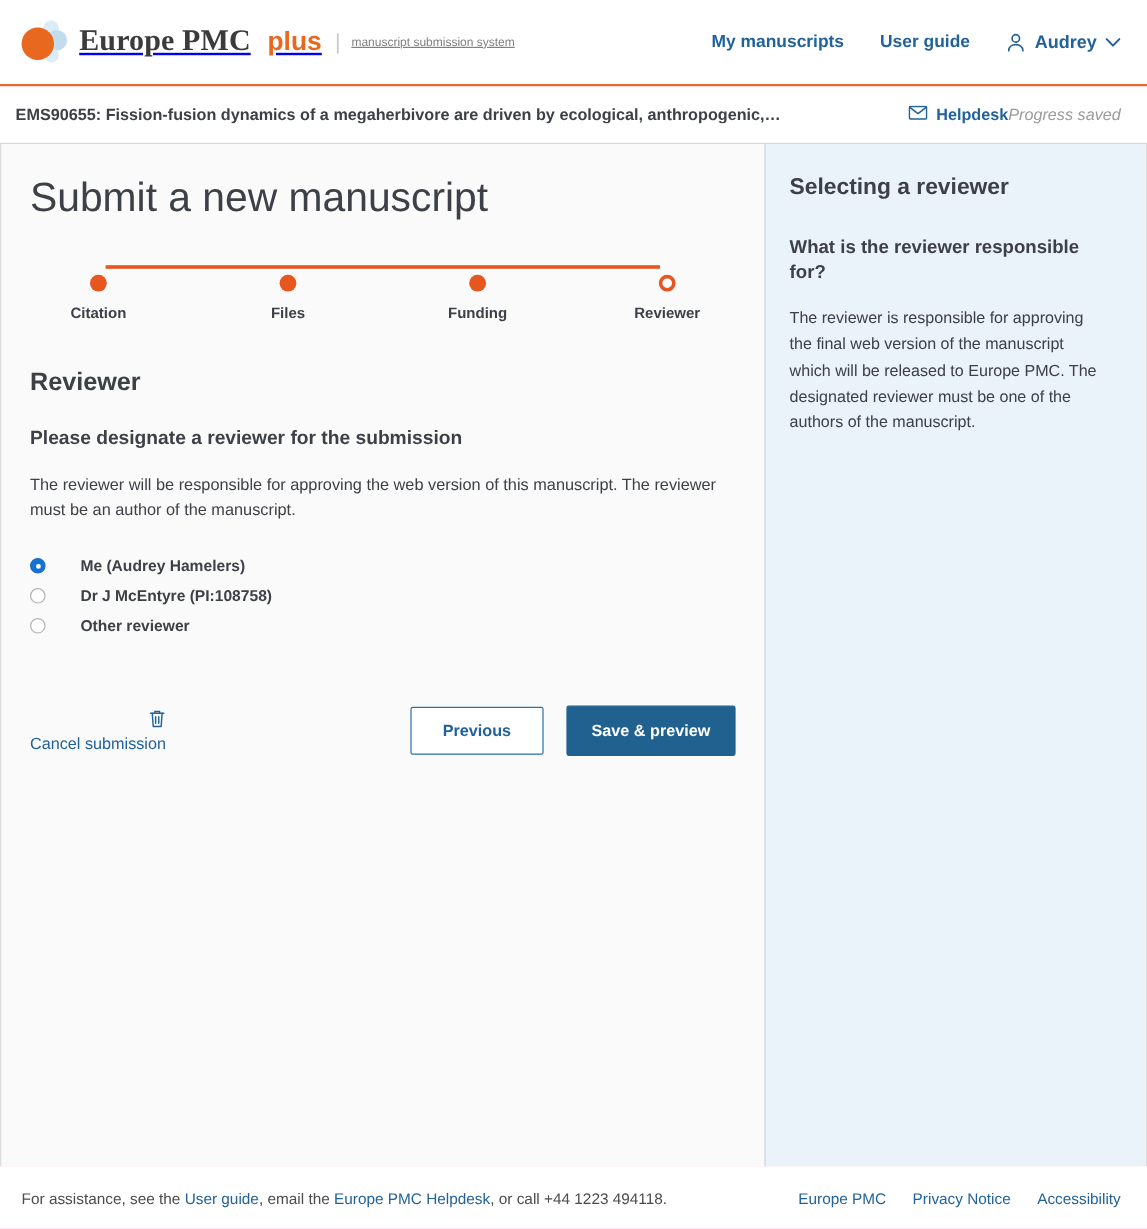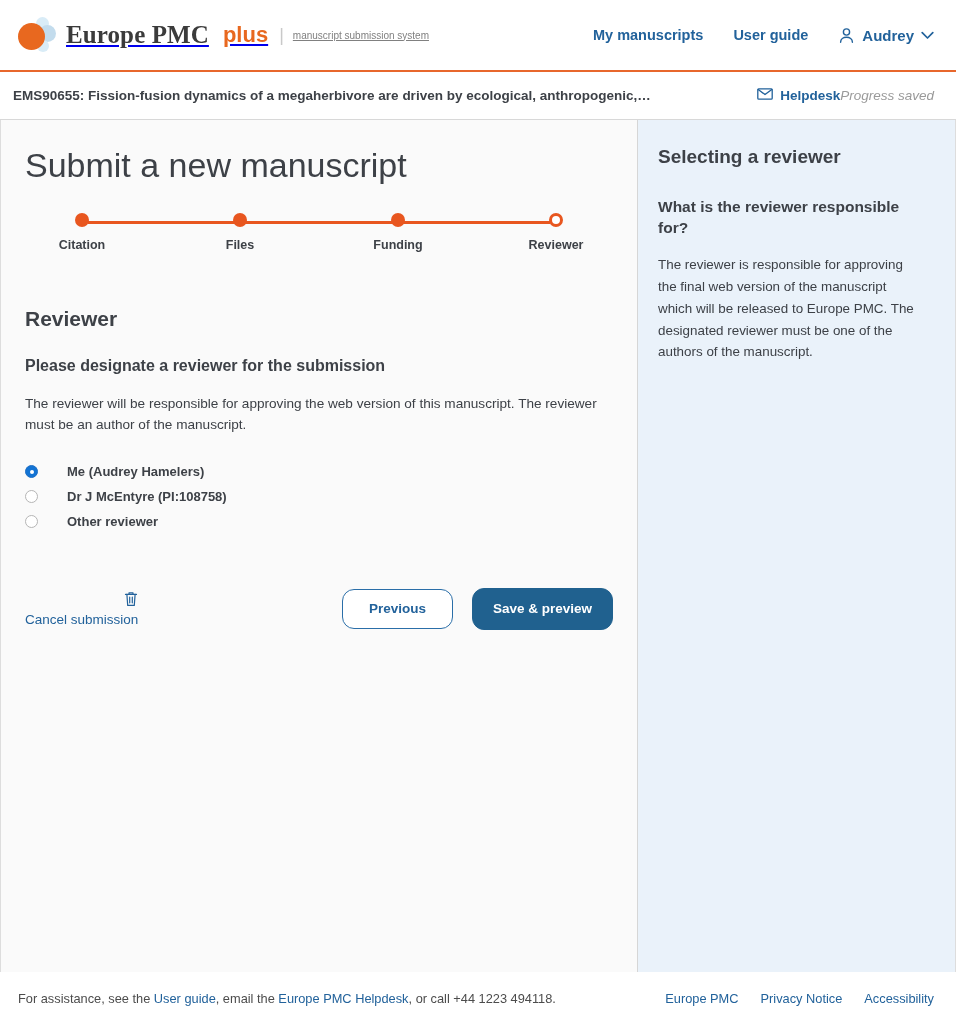--- a/index.html
+++ b/index.html
@@ -193,21 +193,21 @@
   .stepper-track {
     position: absolute;
     top: 8px;
     left: 6px;
     right: 6px;
     height: 3px;
     background: #e8561f;
   }
   .steps {
     position: absolute;
-    top: 0; left: 0; right: 0;
+    top: 16px; left: 0; right: 0;
     display: flex;
     justify-content: space-between;
   }
   .step {
     position: relative;
     display: flex;
     flex-direction: column;
     align-items: center;
     width: 0;
   }
@@ -307,21 +307,21 @@
   .action-buttons {
     margin-left: auto;
     display: flex;
     align-items: center;
     gap: 19px;
   }
   .btn {
     font-family: "Liberation Sans", sans-serif;
     font-size: 13.5px;
     font-weight: 700;
-    border-radius: 12px;
+    border-radius: 2px;
     cursor: pointer;
     line-height: 1;
   }
   .btn-outline {
     background: #ffffff;
     border: 1px solid #2a6ea8;
     color: #22629b;
     padding: 12px 26px;
   }
   .btn-primary {

